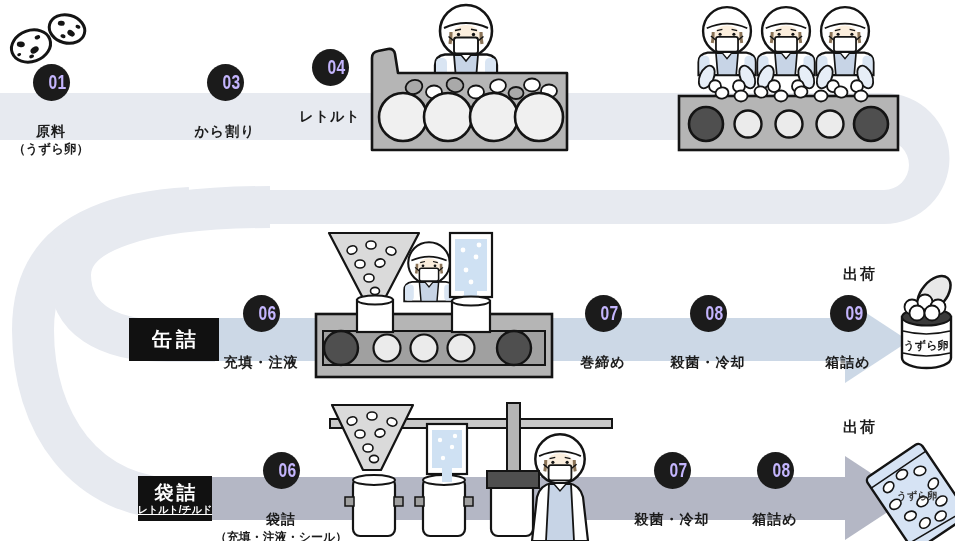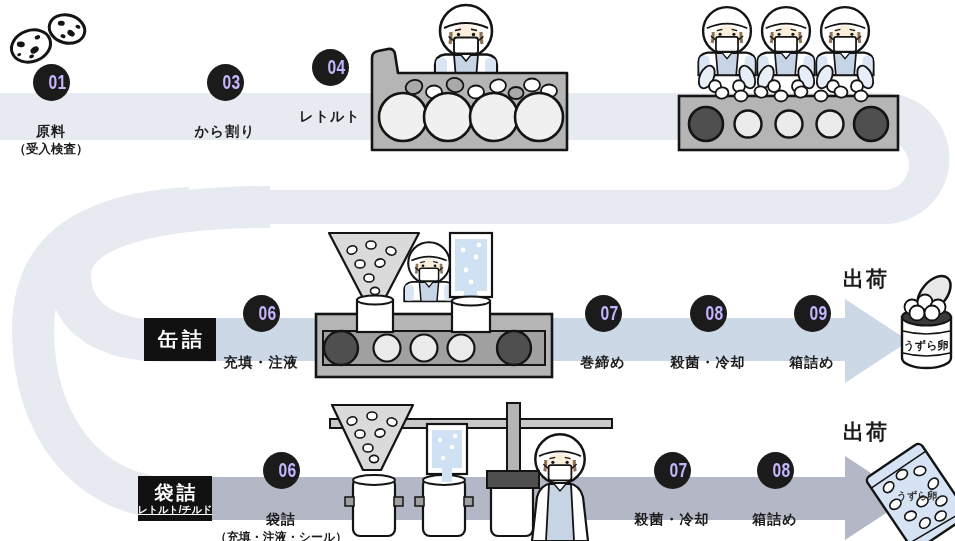--- a/index.html
+++ b/index.html
@@ -15,21 +15,21 @@
   }
   .bnum{font-size:20px;font-weight:700;letter-spacing:.5px;transform:scaleX(.78);display:inline-block;}
   .slabel{font-size:14px;font-weight:700;letter-spacing:1px;white-space:nowrap;margin-top:20px;line-height:21px;}
   .ssub{font-size:12.5px;font-weight:700;white-space:nowrap;line-height:15px;}
   .tagbox{
     position:absolute;background:#111;color:#fff;display:flex;flex-direction:column;
     align-items:center;justify-content:center;z-index:6;
   }
   .tagbox .tmain{font-size:20px;font-weight:700;letter-spacing:4px;text-indent:4px;line-height:23px;white-space:nowrap;}
   .tagbox .tsub{font-size:10px;font-weight:700;line-height:12px;white-space:nowrap;text-decoration:underline;}
-  .ship{position:absolute;font-size:21px;font-weight:800;letter-spacing:2px;white-space:nowrap;z-index:6;font-family:Liberation Serif, serif;}
+  .ship{position:absolute;font-size:15px;font-weight:800;letter-spacing:2px;white-space:nowrap;z-index:6;font-family:Liberation Serif, serif;}
 </style>
 </head>
 <body>
 
 <div class="stage">
 
   <svg class="bg" width="955" height="541" viewBox="0 0 955 541">
     <defs>
       <g id="worker">
         <circle cx="0" cy="0" r="26" fill="#fff" stroke="#141414" stroke-width="2.6"></circle>
@@ -278,57 +278,57 @@
         <text x="0" y="2" text-anchor="middle" transform="rotate(34)" font-size="10" font-weight="bold" fill="#333">うずら卵</text>
       </g>
     </g>
   </svg>
 
   <div class="step" style="left:-14px;top:64px">
     <span class="badge">
         <span class="bnum">01</span>
       </span>
     <span class="slabel">原料</span>
-    <span class="ssub">（受入検査）</span>
+    <span class="ssub">（うずら卵）</span>
   </div>
   <div class="step" style="left:160px;top:64px">
     <span class="badge">
         <span class="bnum">03</span>
       </span>
     <span class="slabel">から割り</span>
   </div>
   <div class="step" style="left:265px;top:49px">
     <span class="badge">
         <span class="bnum">04</span>
       </span>
     <span class="slabel">レトルト</span>
   </div>
 
-  <div class="tagbox" style="left:144px;top:318px;width:72px;height:43px">
+  <div class="tagbox" style="left:129px;top:318px;width:90px;height:43px">
     <span class="tmain">缶詰</span>
   </div>
   <div class="step" style="left:196px;top:295px">
     <span class="badge">
         <span class="bnum">06</span>
       </span>
     <span class="slabel">充填・注液</span>
   </div>
   <div class="step" style="left:538px;top:295px">
     <span class="badge">
         <span class="bnum">07</span>
       </span>
     <span class="slabel">巻締め</span>
   </div>
   <div class="step" style="left:643px;top:295px">
     <span class="badge">
         <span class="bnum">08</span>
       </span>
     <span class="slabel">殺菌・冷却</span>
   </div>
-  <div class="step" style="left:747px;top:295px">
+  <div class="step" style="left:783px;top:295px">
     <span class="badge">
         <span class="bnum">09</span>
       </span>
     <span class="slabel">箱詰め</span>
   </div>
   <div class="ship" style="left:843px;top:265px">出荷</div>
 
   <div class="tagbox" style="left:138px;top:476px;width:74px;height:45px">
     <span class="tmain" style="font-size:19px;letter-spacing:3px;text-indent:3px">袋詰</span>
     <span class="tsub">レトルト/チルド</span>

